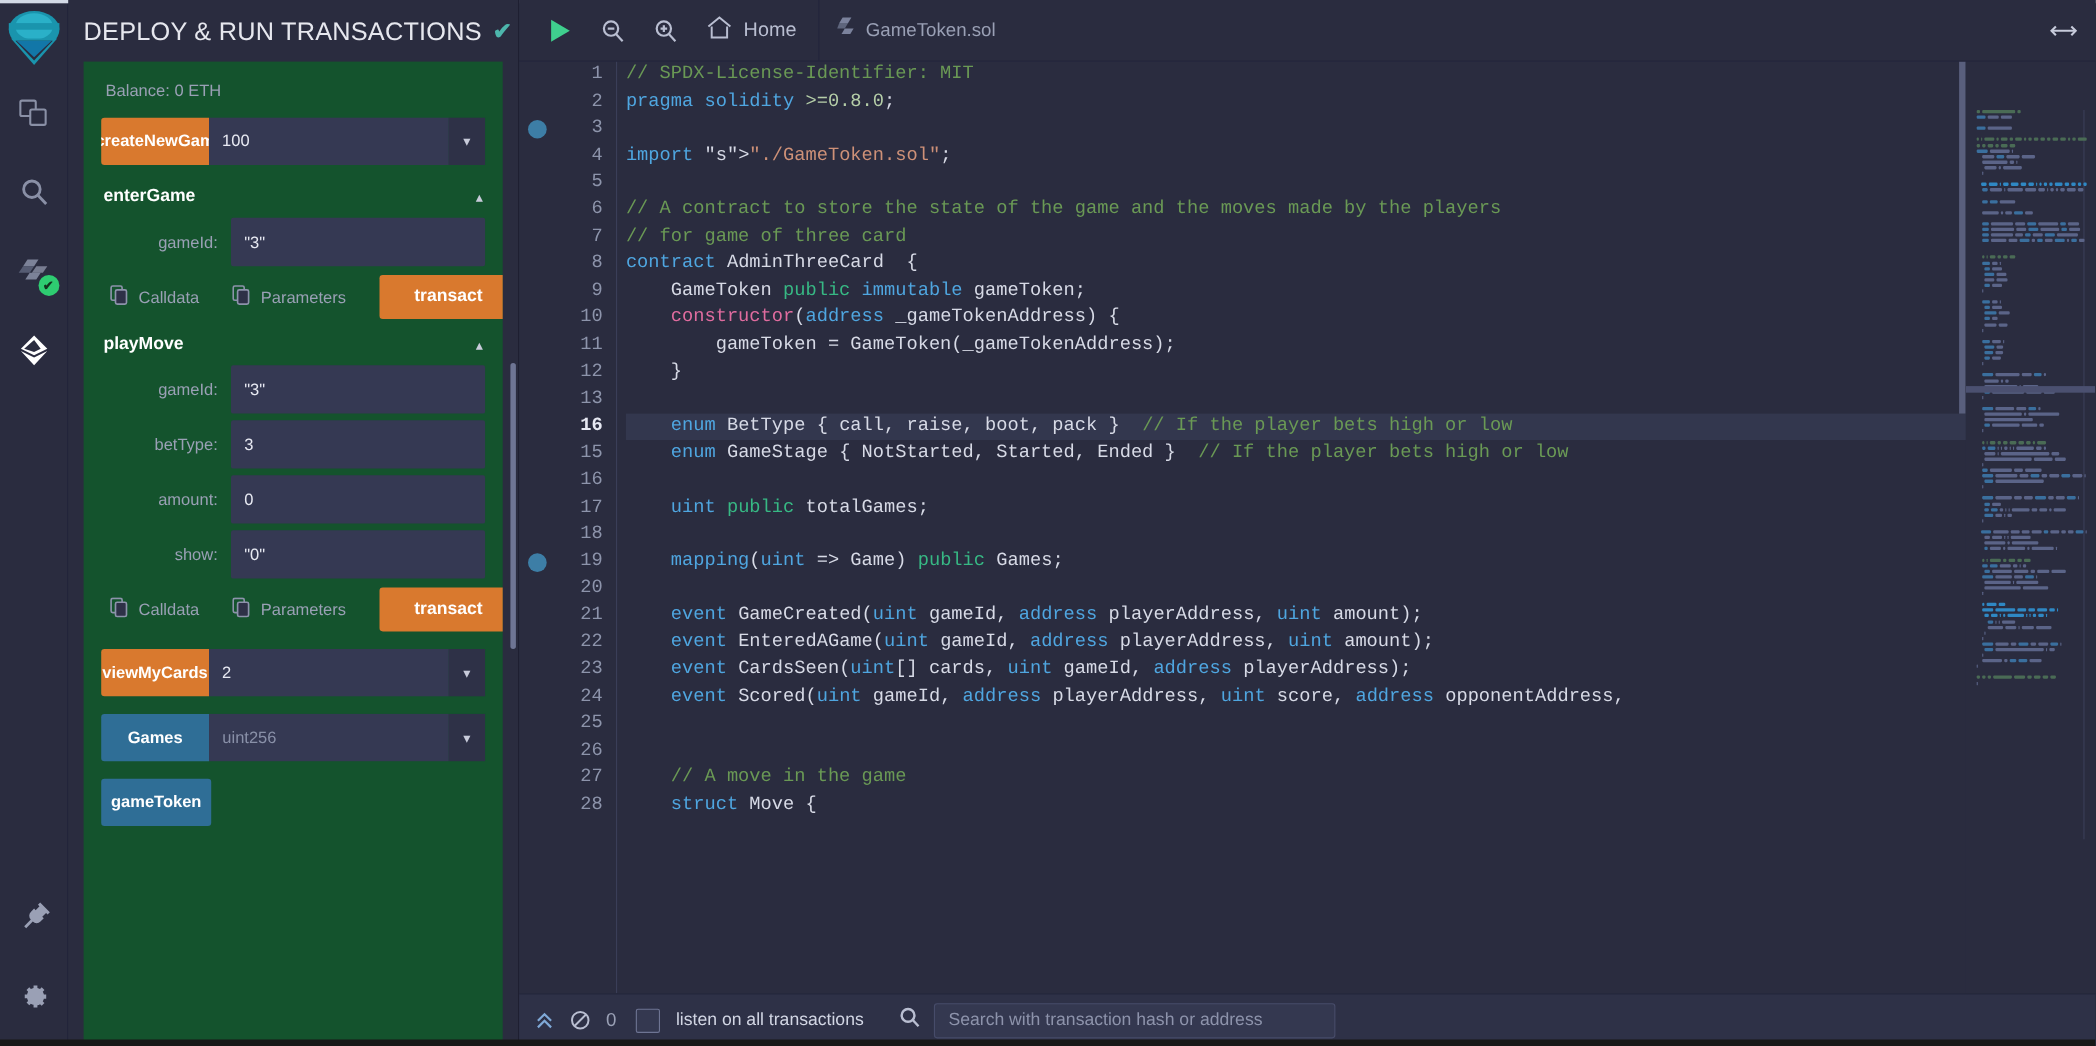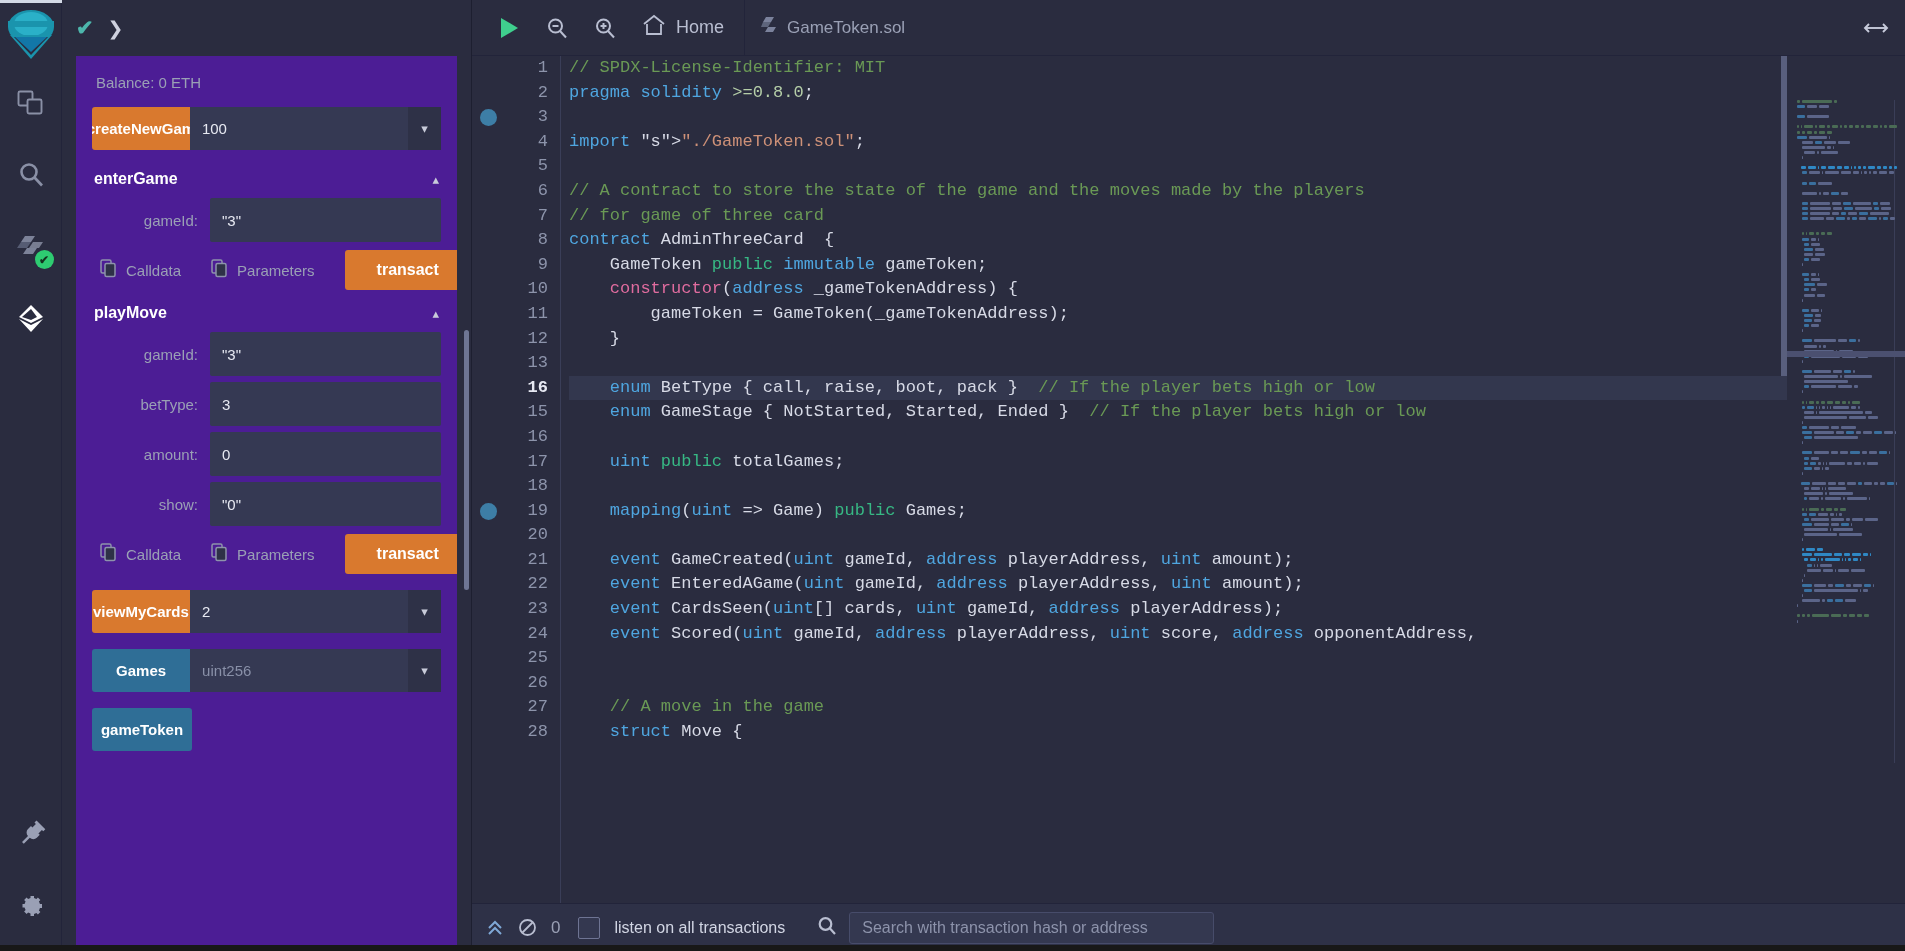--- a/index.html
+++ b/index.html
@@ -41,21 +41,21 @@
     padding: 0 12px 0 14px; gap: 10px;
   }
   .panel-title {
     color: #e6e7ee; font-size: 23px; letter-spacing: .2px; white-space: nowrap;
   }
   .panel-check { color: #4db6ac; font-size: 21px; font-weight: bold; }
   .panel-chevron { color: #cfd2e0; font-size: 19px; margin-left: 4px; }
 
   .panel-body {
     position: absolute; top: 56px; left: 14px; right: 14px; bottom: 0;
-    background: #4c1d95;
+    background: #14532d;
     padding: 14px 16px 0 16px;
     overflow: hidden;
   }
   .balance { color: #9aa0b5; font-size: 15px; margin: 4px 0 16px 4px; }
 
   
   .fnrow { display: flex; align-items: stretch; height: 43px; margin-bottom: 16px; }
   .btn-orange {
     background: #d9792e; color: #fff; border: none;
     font-size: 15px; font-weight: bold;
@@ -276,20 +276,21 @@
         <svg width="28" height="28" viewBox="0 0 28 28" fill="#9aa0b5">
           <path d="M14 9.5a4.5 4.5 0 1 0 0 9 4.5 4.5 0 0 0 0-9zm0 7a2.5 2.5 0 1 1 0-5 2.5 2.5 0 0 1 0 5z"></path>
           <path d="M25 12h-2.1a9 9 0 0 0-1-2.4l1.5-1.5-2.5-2.5-1.5 1.5a9 9 0 0 0-2.4-1V4h-3.5v2.1a9 9 0 0 0-2.4 1L9.6 5.6 7.1 8.1l1.5 1.5a9 9 0 0 0-1 2.4H5.5v3.5h2.1a9 9 0 0 0 1 2.4L7.1 19.4l2.5 2.5 1.5-1.5a9 9 0 0 0 2.4 1V24H17v-2.1a9 9 0 0 0 2.4-1l1.5 1.5 2.5-2.5-1.5-1.5a9 9 0 0 0 1-2.4H25z"></path>
         </svg>
       </div>
     </div>
   </div>
 
   <div class="panel">
     <div class="panel-head">
+      <span class="panel-title">DEPLOY &amp; RUN TRANSACTIONS</span>
       <span class="panel-check">✔</span>
       <span class="panel-chevron">❯</span>
     </div>
 
     <div class="panel-body">
       <div class="balance">Balance: 0 ETH</div>
 
       <div class="fnrow">
         <button class="btn-orange" style="width:100px">createNewGam</button>
         <input class="fn-input" type="text" value="100" style="">

